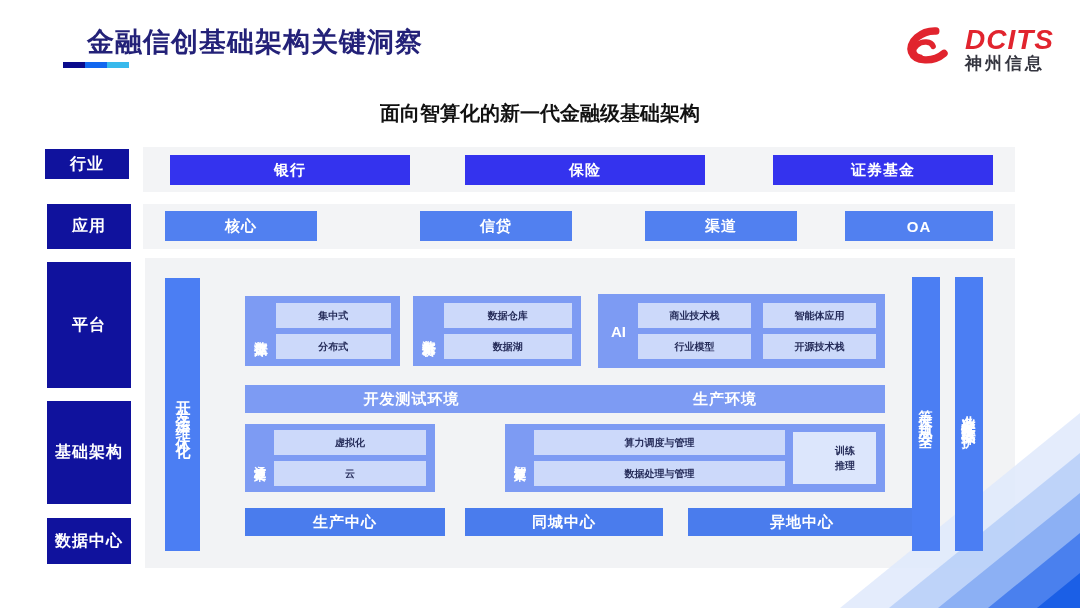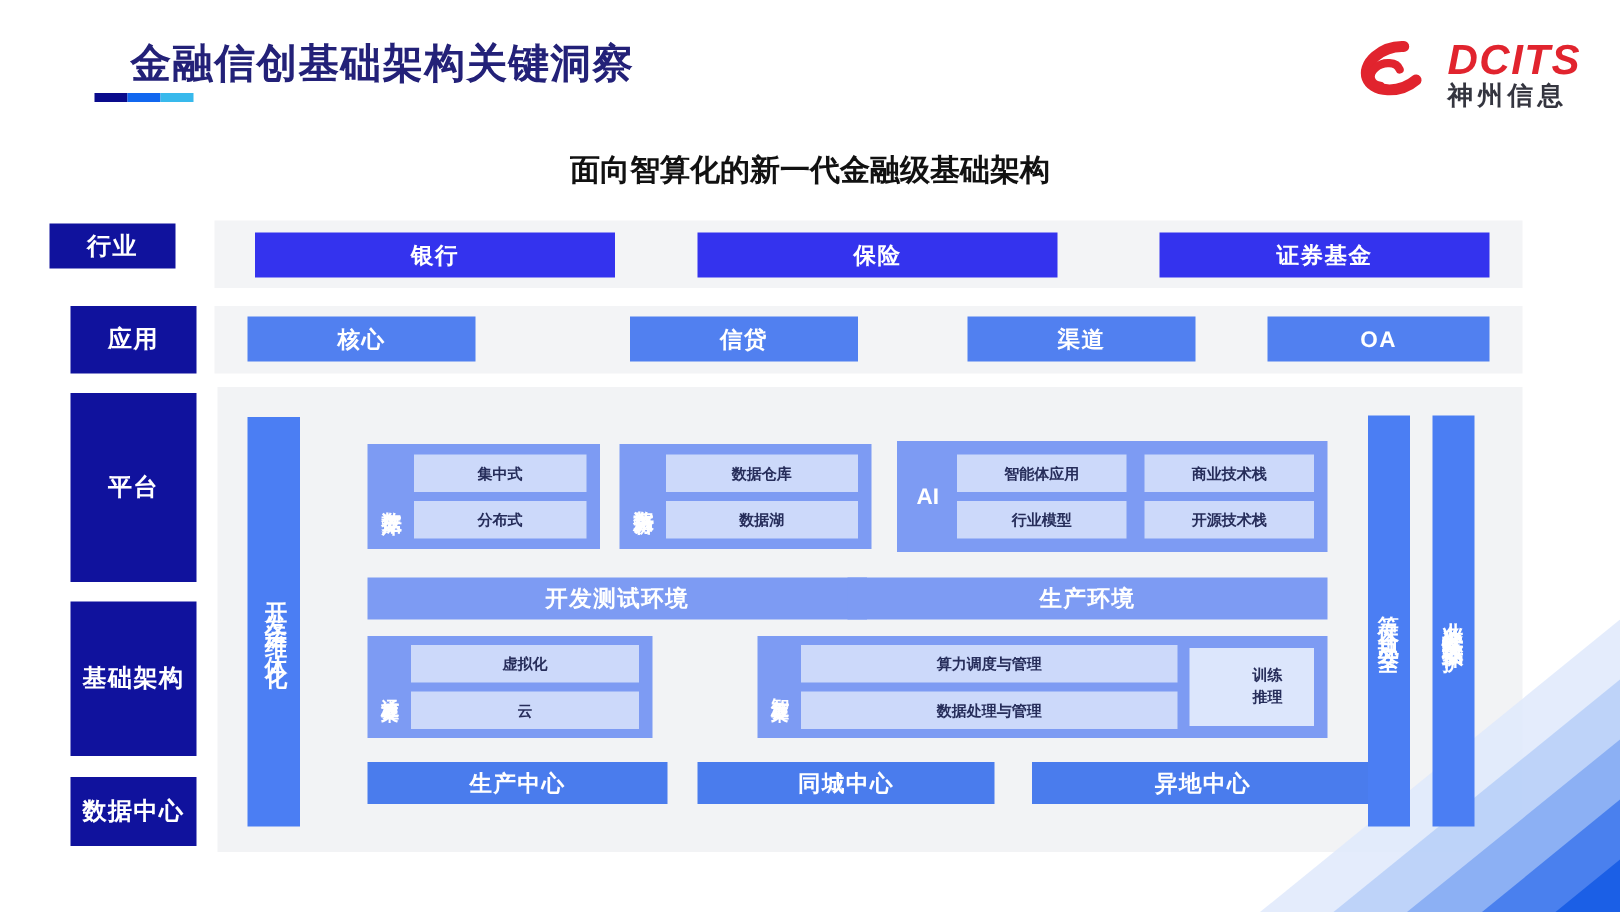--- a/index.html
+++ b/index.html
@@ -68,21 +68,21 @@
           <path d="M27 38 A 11 8 0 1 1 44 31" stroke-width="6"></path>
         </g>
       </svg>
     </span>
     <span>
       <div class="logo-brand">DCITS</div>
       <div class="logo-company">神州信息</div>
     </span>
   </div>
 
-  <div class="abs sb" style="left:33px;top:149px;width:84px;height:30px;">行业</div>
+  <div class="abs sb" style="left:45px;top:149px;width:84px;height:30px;">行业</div>
   <div class="abs sb" style="left:47px;top:204px;width:84px;height:45px;">应用</div>
   <div class="abs sb" style="left:47px;top:262px;width:84px;height:126px;">平台</div>
   <div class="abs sb" style="left:47px;top:401px;width:84px;height:103px;">基础架构</div>
   <div class="abs sb" style="left:47px;top:518px;width:84px;height:46px;">数据中心</div>
 
   <div class="abs strip" style="left:143px;top:147px;width:872px;height:45px;"></div>
   <div class="abs chip industry" style="left:170px;top:155px;width:240px;height:30px;">银行</div>
   <div class="abs chip industry" style="left:465px;top:155px;width:240px;height:30px;">保险</div>
   <div class="abs chip industry" style="left:773px;top:155px;width:220px;height:30px;">证券基金</div>
 
@@ -116,22 +116,22 @@
     <div class="vlabel">数据分析</div>
     <div class="gcol">
       <div class="ibox">数据仓库</div>
       <div class="ibox">数据湖</div>
     </div>
   </div>
 
   <div class="abs group z10" style="left:598px;top:294px;width:287px;height:74px;">
     <div class="hlabel">AI</div>
     <div class="ggrid">
+      <div class="ibox">商业技术栈</div>
       <div class="ibox">智能体应用</div>
-      <div class="ibox">商业技术栈</div>
       <div class="ibox">行业模型</div>
       <div class="ibox">开源技术栈</div>
     </div>
   </div>
 
   <div class="abs envbar z10" style="left:245px;top:385px;width:333px;height:28px;">开发测试环境</div>
   <div class="abs envbar z10" style="left:565px;top:385px;width:320px;height:28px;">生产环境</div>
 
   <div class="abs group z10" style="left:245px;top:424px;width:190px;height:68px;">
     <div class="vlabel" style="font-size:12px;">通算框架</div>

